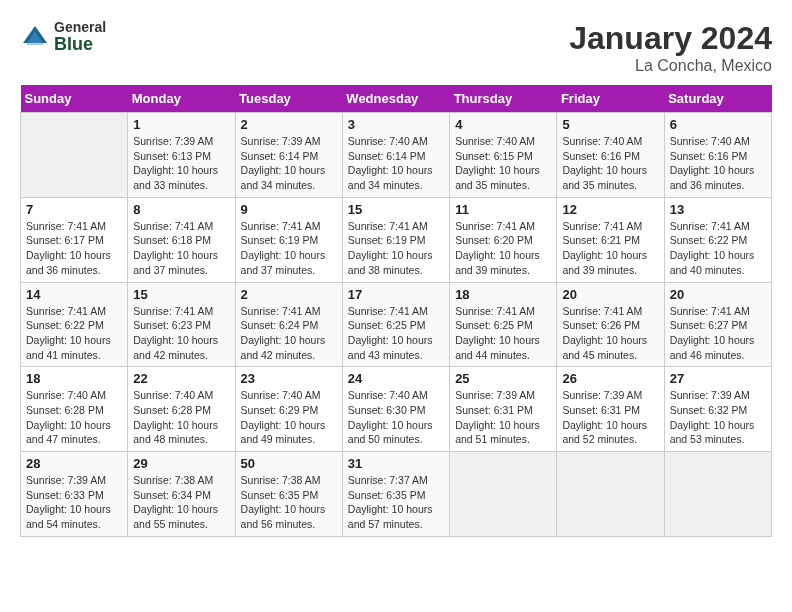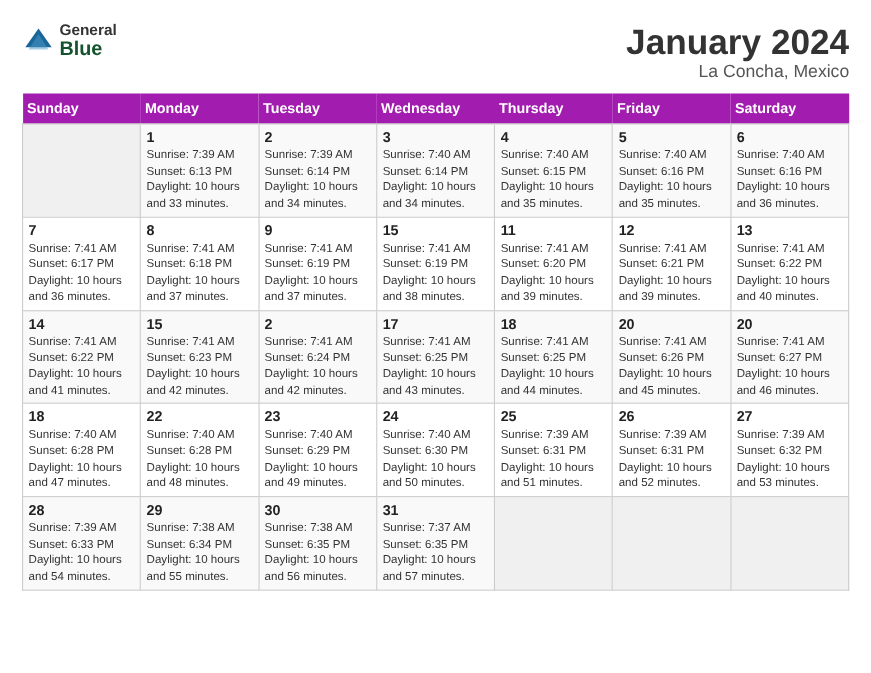--- a/index.html
+++ b/index.html
@@ -246,21 +246,21 @@
       <tr>
         <td>
           <div class="day-number">28</div>
           <div class="day-info">Sunrise: 7:39 AM<br>Sunset: 6:33 PM<br>Daylight: 10 hours<br>and 54 minutes.</div>
         </td>
         <td>
           <div class="day-number">29</div>
           <div class="day-info">Sunrise: 7:38 AM<br>Sunset: 6:34 PM<br>Daylight: 10 hours<br>and 55 minutes.</div>
         </td>
         <td>
-          <div class="day-number">30</div>
+          <div class="day-number">50</div>
           <div class="day-info">Sunrise: 7:38 AM<br>Sunset: 6:35 PM<br>Daylight: 10 hours<br>and 56 minutes.</div>
         </td>
         <td>
           <div class="day-number">31</div>
           <div class="day-info">Sunrise: 7:37 AM<br>Sunset: 6:35 PM<br>Daylight: 10 hours<br>and 57 minutes.</div>
         </td>
         <td class="empty-cell"></td>
         <td class="empty-cell"></td>
         <td class="empty-cell"></td>
       </tr>

